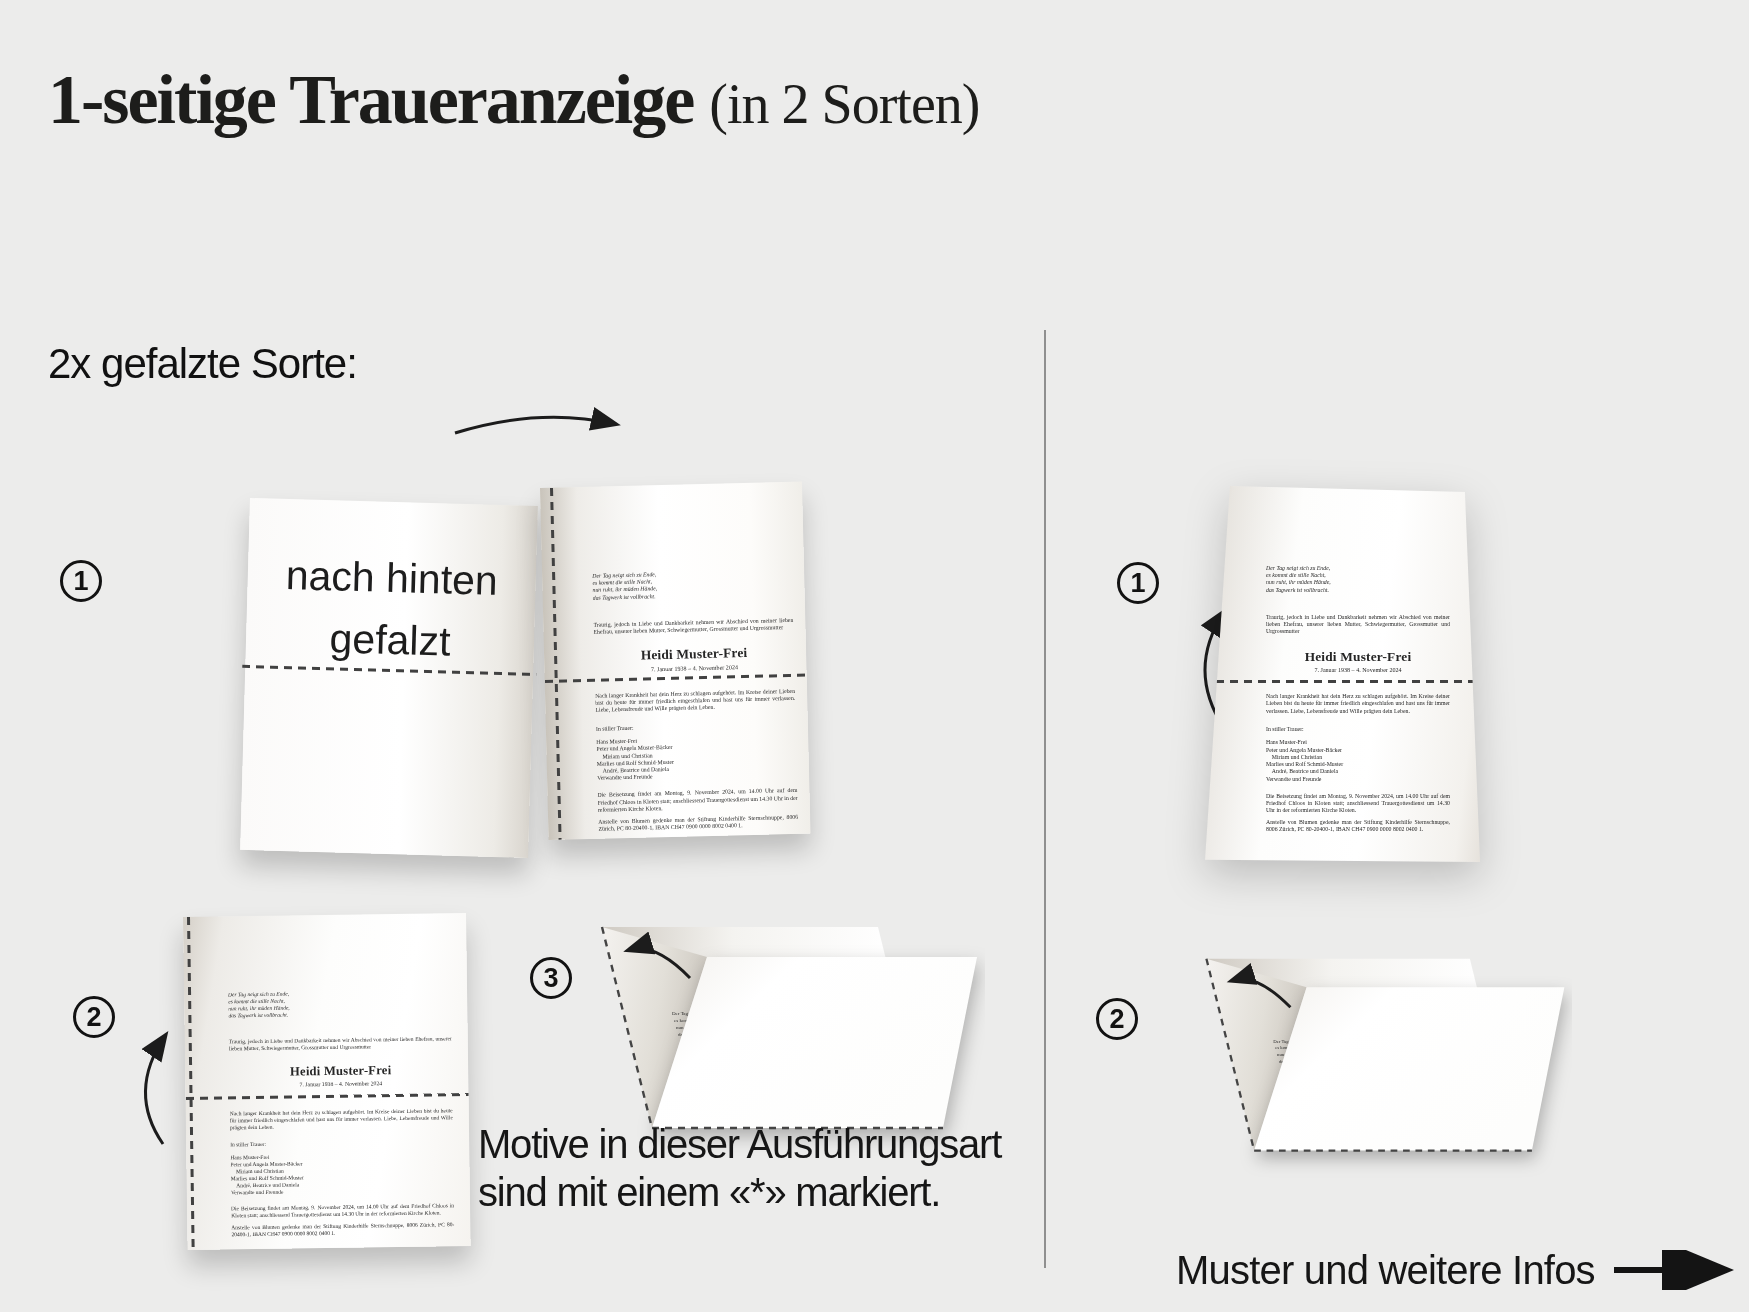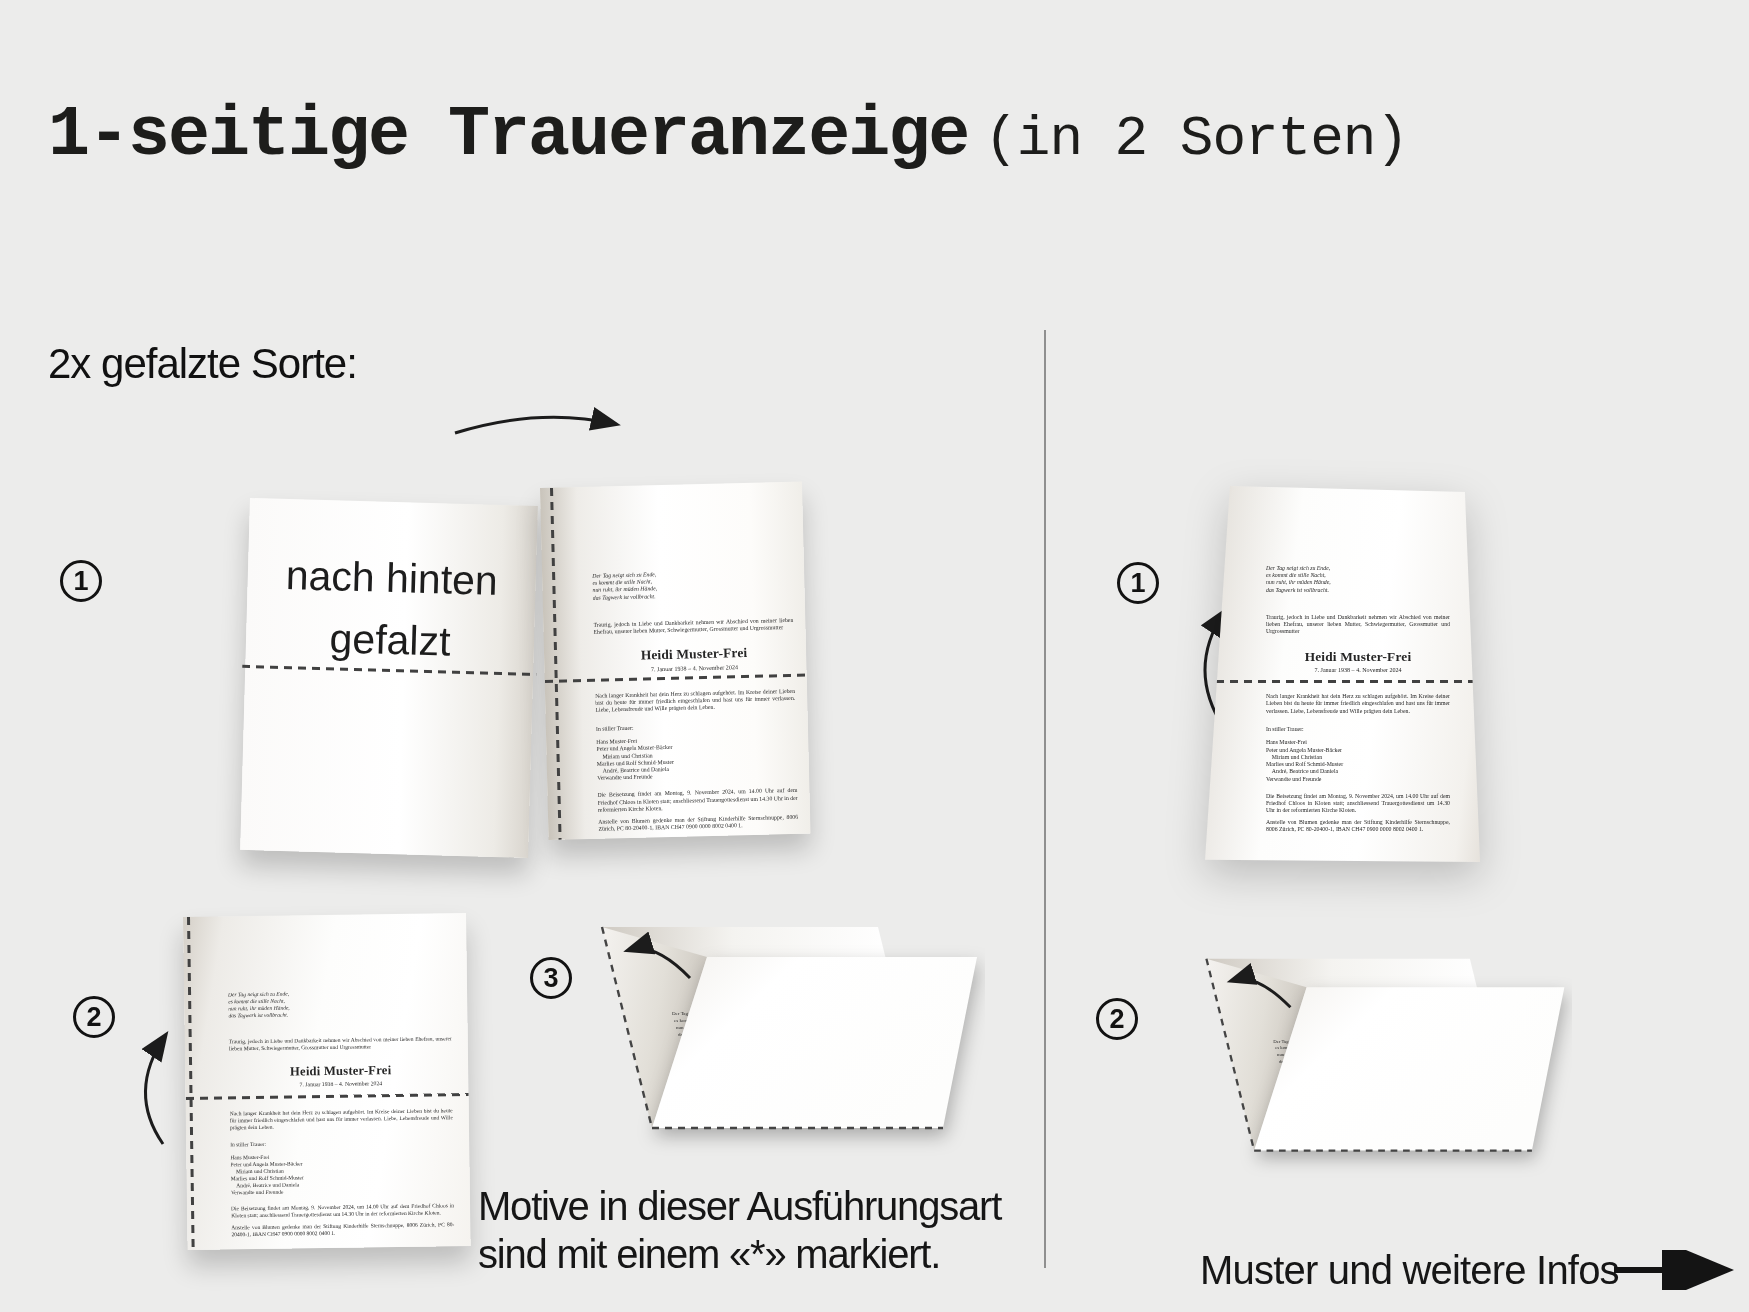--- a/index.html
+++ b/index.html
@@ -1,22 +1,22 @@
 <!DOCTYPE html>
 <html><head>
 <meta charset="utf-8">
 <style>
   html,body{margin:0;padding:0;}
   #canvas{position:relative;width:1749px;height:1312px;background:#ececeb;overflow:hidden;
           font-family:"Liberation Sans",sans-serif;color:#1b1b1b;}
   .abs{position:absolute;}
 
   
-  .page-title{left:48px;top:60px;font-family:Liberation Mono, monospace;font-weight:bold;
-              font-size:70px;letter-spacing:-2px;color:#1d1d1b;white-space:nowrap;margin-top:36px;}
+  .page-title{left:48px;top:60px;font-family:Liberation Serif, serif;font-weight:bold;
+              font-size:70px;letter-spacing:-2px;color:#1d1d1b;white-space:nowrap;}
   .page-title .suffix{font-weight:normal;font-size:56px;letter-spacing:-1px;margin-left:16px;}
   .page-subtitle{left:48px;top:202px;font-size:35px;color:#161616;letter-spacing:-0.3px;}
   .col-heading{top:340px;font-size:42px;font-weight:normal;letter-spacing:-1px;color:#111;}
   .divider{left:1044px;top:330px;width:2px;height:938px;background:#8f8f8f;}
 
   
   .badge{width:42px;height:42px;border:3.5px solid #121212;border-radius:50%;
          display:flex;align-items:center;justify-content:center;
          font-size:27px;font-weight:bold;color:#121212;box-sizing:border-box;}
 
@@ -57,22 +57,22 @@
   .o-dates{margin-top:0.35em;font-size:1.05em;text-align:center;}
   .o-para{text-align:justify;}
   .obit-a .o-para{margin-top:17px;} .obit-b .o-para{margin-top:20px;} .obit-c .o-para{margin-top:18px;}
   .o-mtitle{margin-top:1.9em;}
   .o-mourners{margin-top:1.1em;}
   .o-mourners .ind{padding-left:1.0em;}
   .o-funeral{margin-top:1.7em;text-align:justify;}
   .o-donation{margin-top:0.8em;text-align:justify;}
 
   
-  .caption{left:478px;top:1182px;font-size:40px;line-height:1.2;letter-spacing:-1.2px;color:#161616;}
-  .footer-link{left:1200px;top:1248px;font-size:40px;letter-spacing:-0.8px;color:#161616;cursor:pointer;}
+  .caption{left:478px;top:1120px;font-size:40px;line-height:1.2;letter-spacing:-1.2px;color:#161616;}
+  .footer-link{left:1176px;top:1248px;font-size:40px;letter-spacing:-0.8px;color:#161616;cursor:pointer;}
 
   svg text{font-family:"Liberation Serif",serif;}
 </style>
 </head>
 <body>
 
 <svg width="0" height="0" style="position:absolute">
   <defs>
     <marker id="ah" markerWidth="12" markerHeight="10" refX="8" refY="4" orient="auto">
       <path d="M0,0 L10,4 L0,8 z" fill="#1c1c1c"></path>

